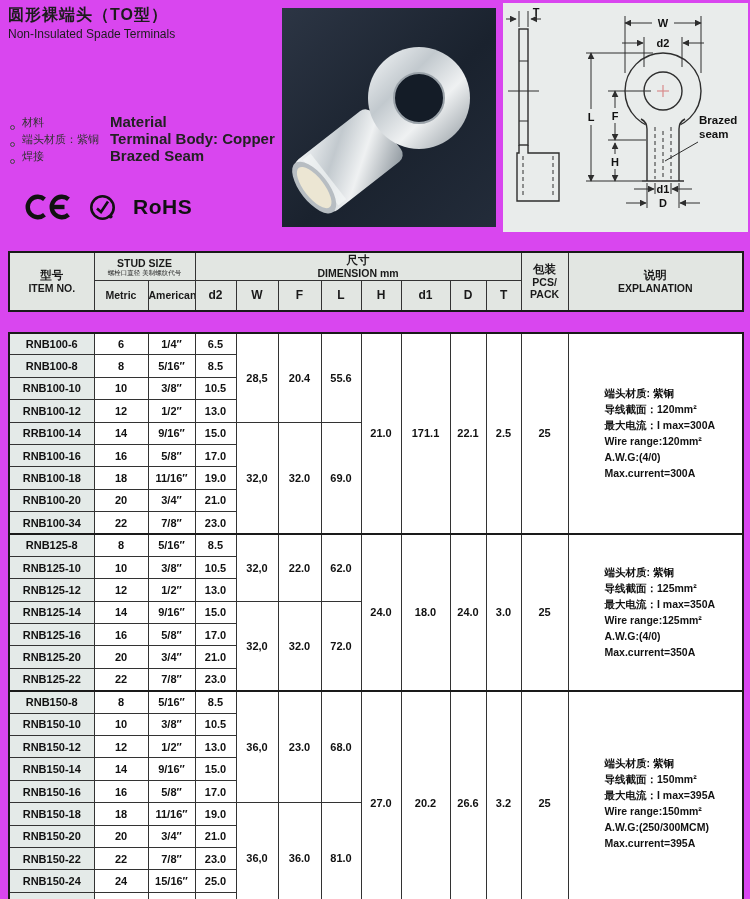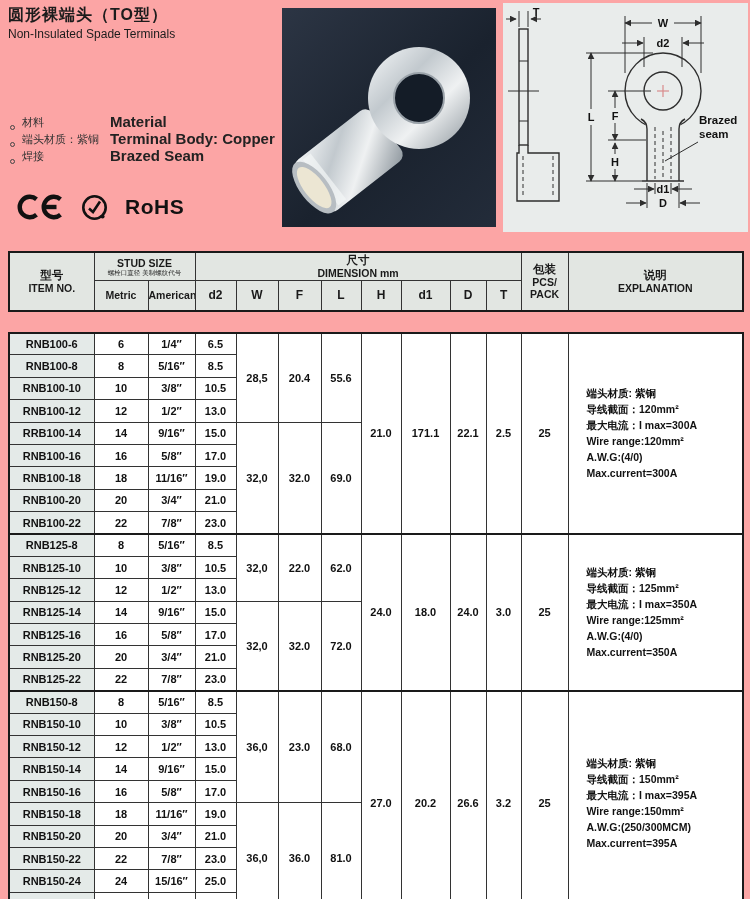--- a/index.html
+++ b/index.html
@@ -1,31 +1,31 @@
 <!DOCTYPE html>
 <html><head>
 <meta charset="utf-8">
 <style>
   *{margin:0;padding:0;box-sizing:border-box;}
   html,body{width:750px;height:899px;}
   body{background:#fff;font-family:"Liberation Sans","DejaVu Sans",sans-serif;color:#1c1c1c;}
-  .page{position:relative;width:750px;height:899px;overflow:hidden;background:#fca5a5;}
+  .page{position:relative;width:750px;height:899px;overflow:hidden;background:#d946ef;}
 
   
   .title-block{position:absolute;left:8px;top:5px;}
   .title-zh{font-size:16px;font-weight:700;letter-spacing:1px;}
   .title-en{font-size:12px;font-weight:500;margin-top:1px;}
 
   .materials{position:absolute;left:10px;top:118px;width:268px;}
   .mat-row{display:flex;align-items:flex-end;margin-bottom:5px;height:12px;}
   .dot{width:5px;height:5px;border:1.4px solid #444;border-radius:50%;margin:3px 7px 0 0;flex:0 0 auto;}
   .mat-zh{width:88px;font-size:11px;color:#333;flex:0 0 auto;}
   .mat-en{font-size:15px;font-weight:700;color:#222;}
 
-  .certs{position:absolute;left:16px;top:190px;display:flex;align-items:center;gap:17px;height:34px;justify-content:center;}
+  .certs{position:absolute;left:24px;top:190px;display:flex;align-items:center;gap:17px;height:34px;justify-content:center;}
   .rohs{font-size:21px;font-weight:800;letter-spacing:0.5px;color:#111;}
 
   .photo{position:absolute;left:282px;top:8px;width:214px;height:219px;
          background:linear-gradient(135deg,#2c3544 0%,#1a222e 55%,#232c3a 100%);}
   .drawing{position:absolute;left:503px;top:3px;width:245px;height:229px;background:#e9eceb;}
 
   .ln{stroke:#2e2e2e;stroke-width:1.4;fill:none;}
   .thin{stroke:#2e2e2e;stroke-width:1;fill:none;}
   .dsh{stroke:#2e2e2e;stroke-width:1;fill:none;stroke-dasharray:4 3;}
   .lbl{font-family:"Liberation Sans","DejaVu Sans",sans-serif;font-size:11px;font-weight:700;fill:#111;}
@@ -42,21 +42,21 @@
   .head-table tr.r1 th{height:26px;}
   .head-table tr.r2 th{height:30px;}
   .h-zh{font-size:11.5px;line-height:13px;}
   .h-en{font-size:10.5px;line-height:12px;}
   .h-sm{font-size:6.5px;line-height:8px;letter-spacing:0;font-weight:400;white-space:nowrap;}
   .h-dim{font-size:12px;}
   .body-table{margin-top:20px;}
   .body-table td{height:22.4px;font-size:11px;font-weight:700;color:#111;background:#fff;padding:0 1px;}
   .body-table td.item{background:#e4eae8;}
   .body-table tr.gtop td{border-top:2px solid #1a1a1a;}
-  .body-table td.expl{text-align:left;vertical-align:middle;padding-left:18px;font-weight:600;}
+  .body-table td.expl{text-align:left;vertical-align:middle;padding-left:36px;font-weight:600;}
   .expl-line{font-size:10.5px;line-height:16px;white-space:nowrap;}
 </style>
 </head>
 <body>
 
 <div class="page">
 
   <div class="title-block">
     <div class="title-zh">圆形裸端头（TO型）</div>
     <div class="title-en">Non-Insulated Spade Terminals</div>
@@ -329,21 +329,21 @@
             <td>11/16″</td>
             <td>19.0</td>
           </tr>
           <tr>
             <td class="item">RNB100-20</td>
             <td>20</td>
             <td>3/4″</td>
             <td>21.0</td>
           </tr>
           <tr>
-            <td class="item">RNB100-22</td>
+            <td class="item">RNB100-34</td>
             <td>22</td>
             <td>7/8″</td>
             <td>23.0</td>
           </tr>
           <tr class="gtop">
             <td class="item">RNB125-8</td>
             <td>8</td>
             <td>5/16″</td>
             <td>8.5</td>
             <td rowspan="3">32,0</td>

